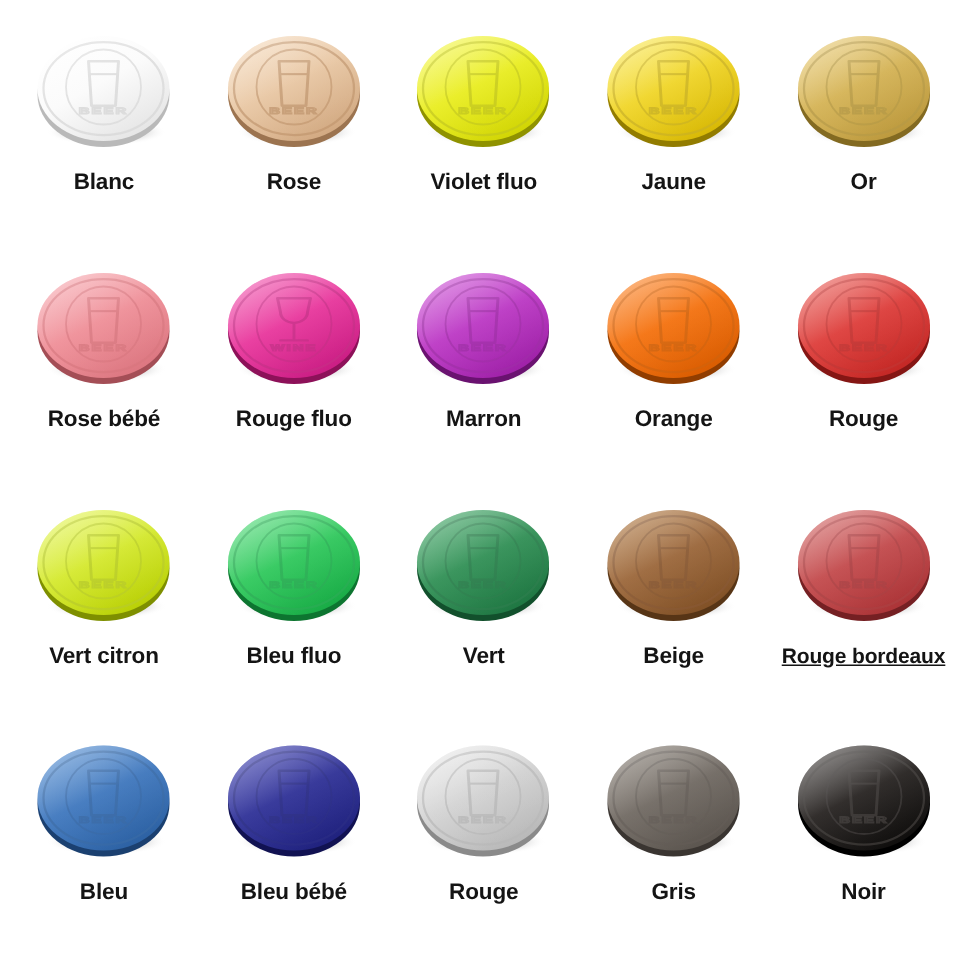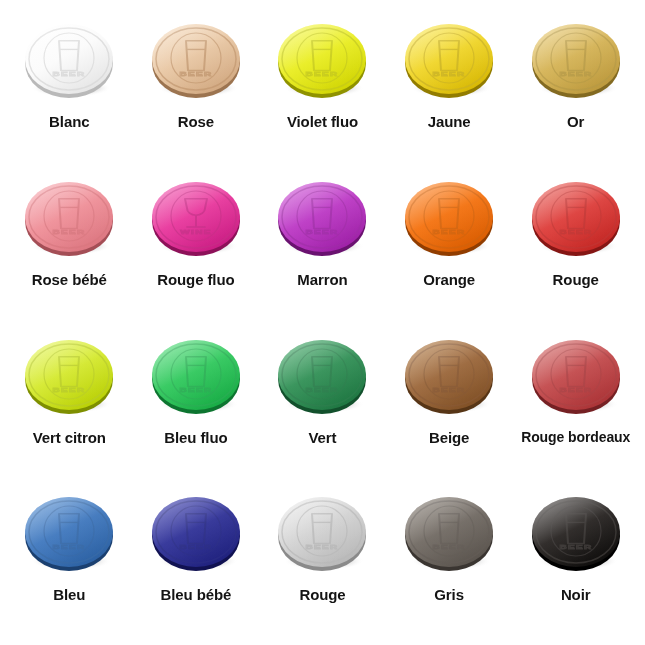--- a/index.html
+++ b/index.html
@@ -42,21 +42,21 @@
   .caption{
     font-size:15px;
     font-weight:bold;
     color:#141414;
     letter-spacing:-0.1px;
     text-align:center;
     line-height:1.1;
     white-space:nowrap;
     margin-top:2px;
   }
-  .cap-sm{font-size:14px;}
+  .cap-sm{font-size:14px;text-decoration:underline;}
 </style>
 </head>
 <body>
 
 <div id="grid">
     <div class="cell">
       <div class="token-wrap">
         <div class="token">
           <svg viewBox="0 0 96 84">
             <defs>

